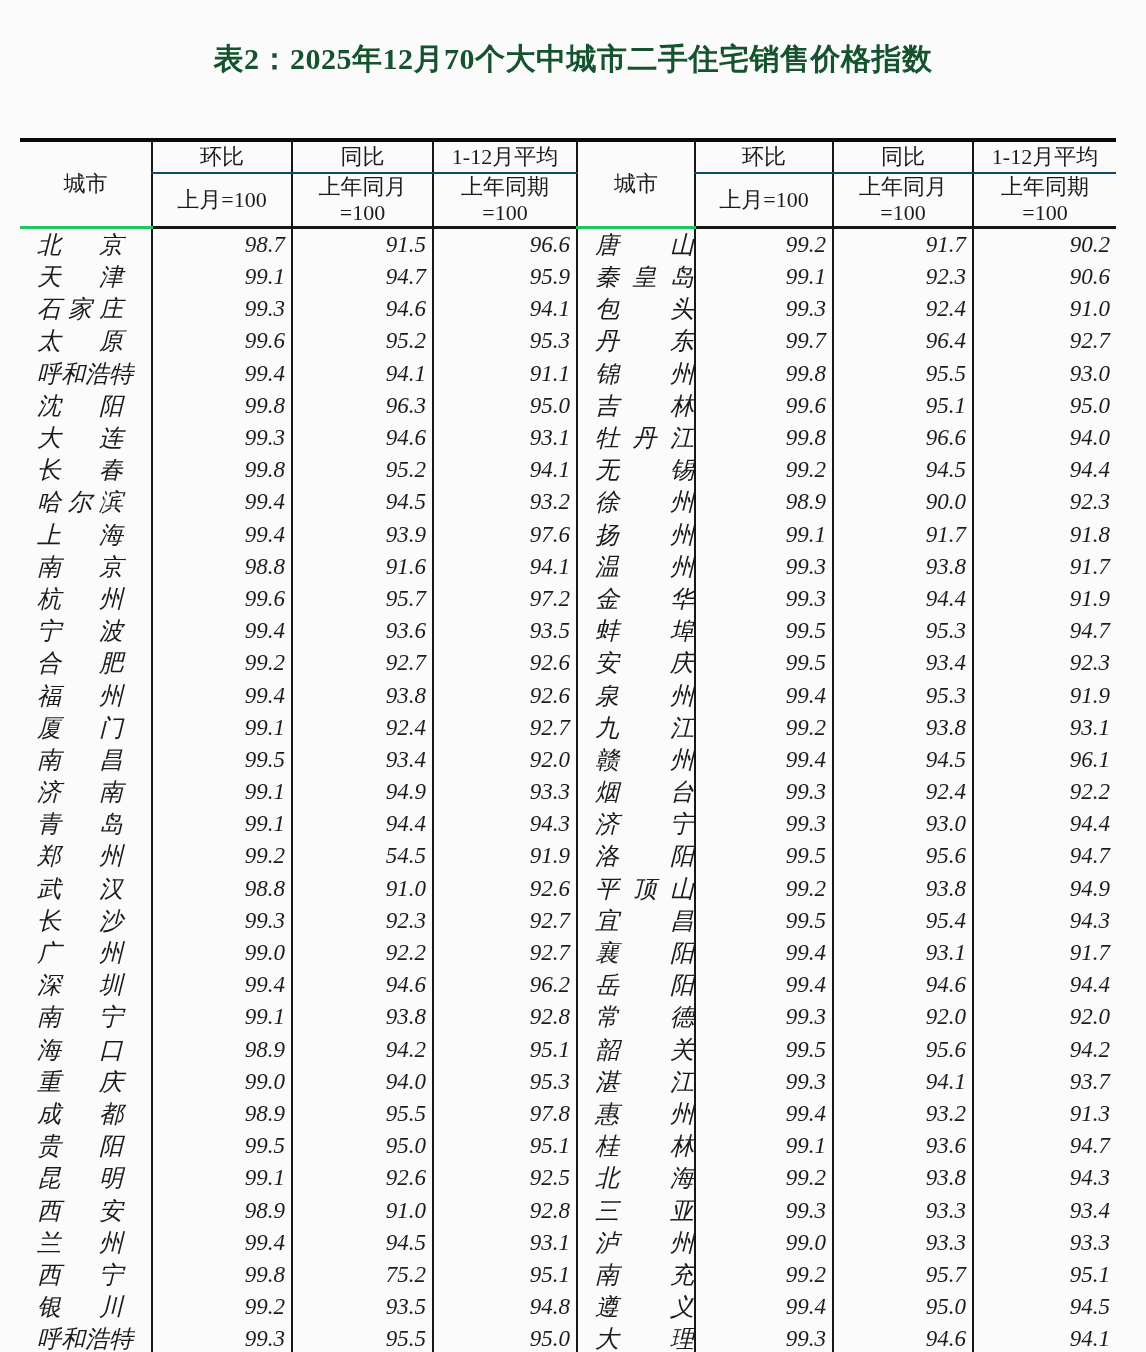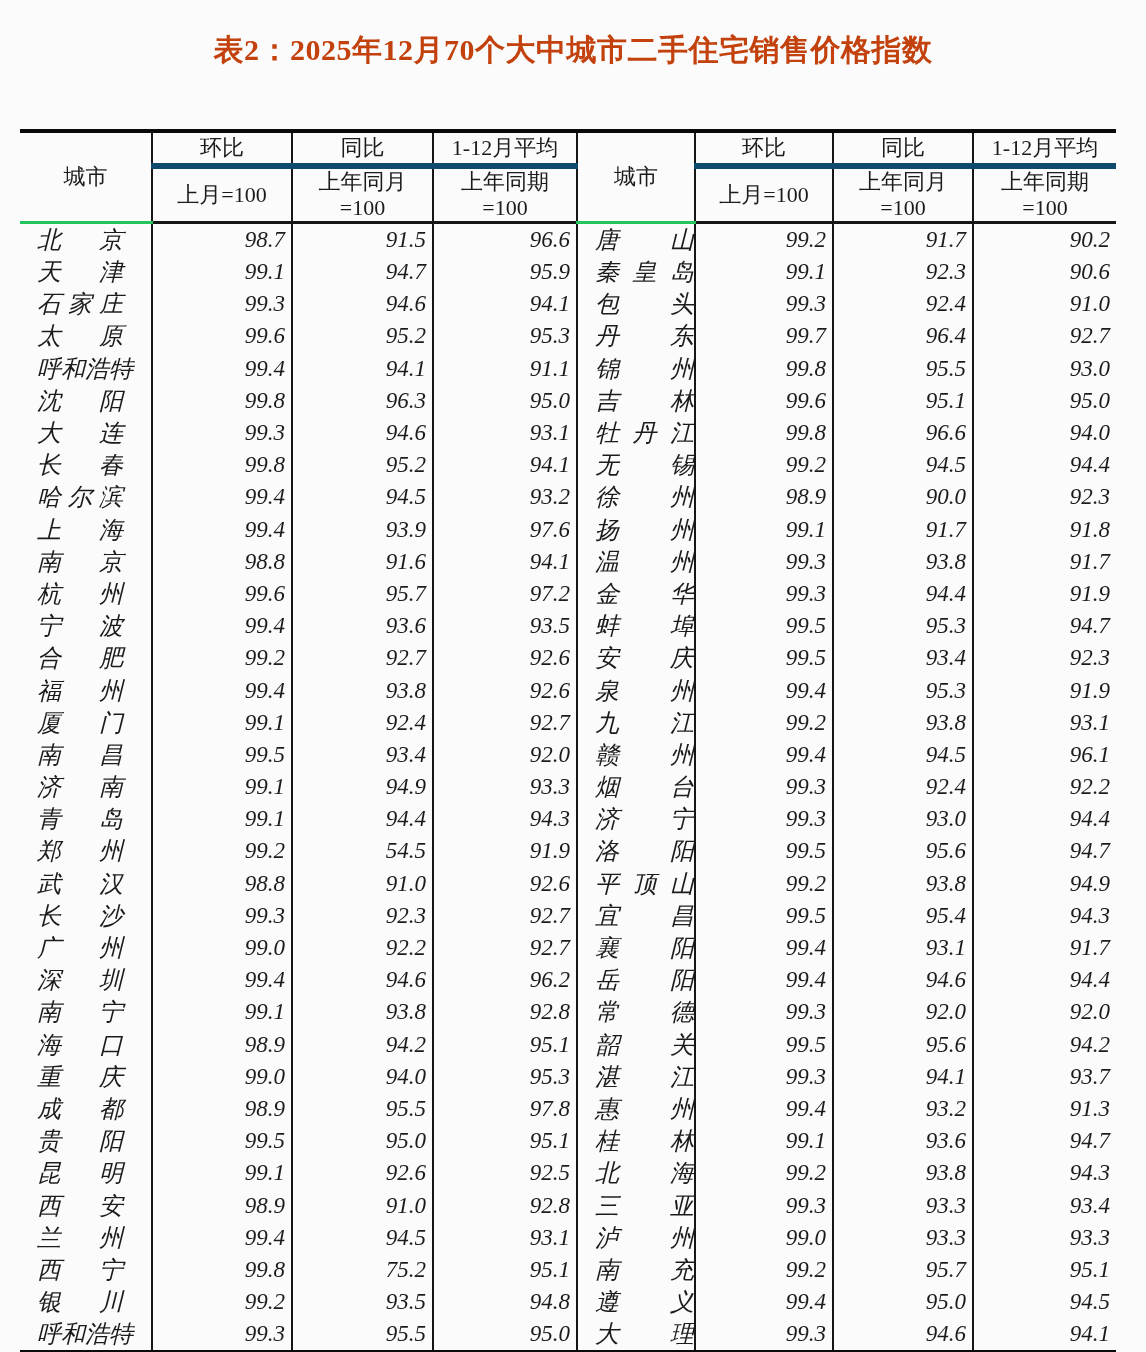--- a/index.html
+++ b/index.html
@@ -9,26 +9,26 @@
   }
   body {
     width: 1146px;
     height: 1352px;
     font-family: "Liberation Serif", "DejaVu Serif", serif;
     color: #1b1b1b;
     overflow: hidden;
   }
   .page-title {
     margin: 0;
-    padding-top: 30px;
+    padding-top: 39px;
     text-align: center;
     font-size: 30px;
     font-weight: 700;
     letter-spacing: 0.5px;
-    color: #c2410c;
+    color: #14532d;
   }
   table.index-table {
     table-layout: fixed;
     border-collapse: collapse;
     width: 1096px;
     margin: 58px 0 0 20px;
     border-top: 4px solid #0a0a0a;
     border-bottom: 3px solid #0a0a0a;
   }
   th, td {
@@ -37,21 +37,21 @@
     vertical-align: middle;
     overflow: hidden;
     white-space: nowrap;
   }
   
   .bl { border-left: 2px solid #161616; }
   
   thead th { font-size: 22px; text-align: center; }
   tr.hdr-grp { height: 29px; }
   tr.hdr-base { height: 52px; }
-  th.grp { border-bottom: 6px solid #0c4a6e; font-family: Liberation Serif, serif; }
+  th.grp { border-bottom: 2px solid #0c4a6e; font-family: Liberation Serif, serif; }
   th.cityhead { border-bottom: 3px solid #22c55e; }
   th.base { border-bottom: 3px solid #161616; line-height: 26px; }
   th.wrap { white-space: pre-line; }
   
   tbody tr { height: 32.2px; font-style: italic; }
   tbody td { font-size: 24px; }
   td.city {
     text-align: justify;
     text-align-last: justify;
     text-justify: inter-character;

